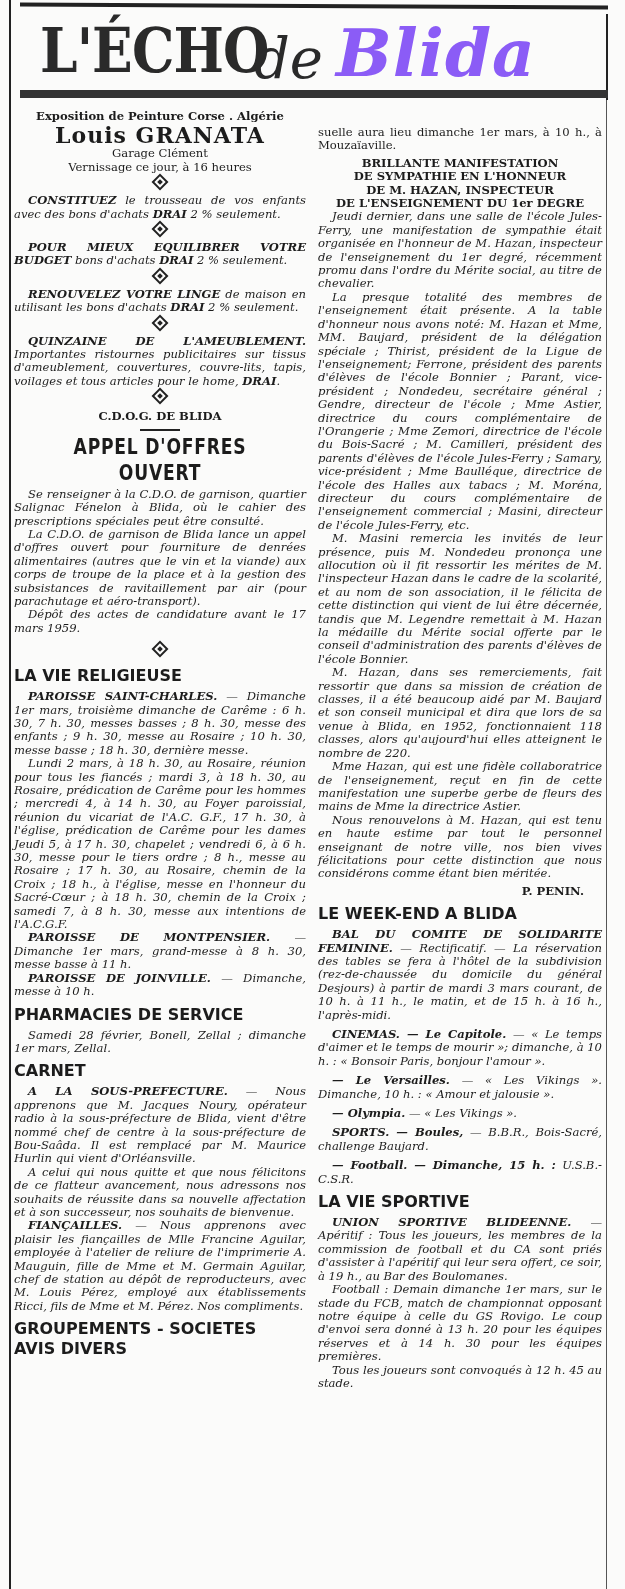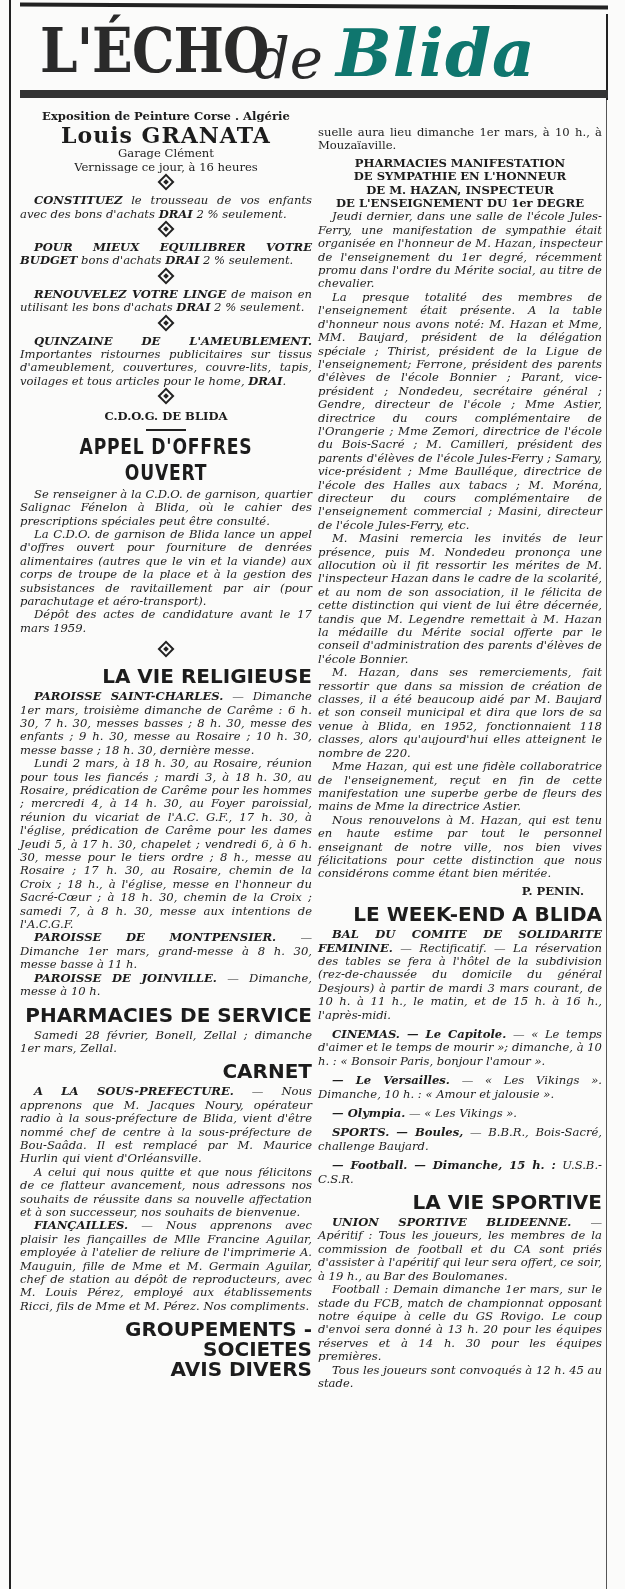--- a/index.html
+++ b/index.html
@@ -13,30 +13,30 @@
   .masthead { position: absolute; left: 14px; top: 4px; width: 594px; height: 100px; }
   .mh-top { position: absolute; left: 6px; right: 0; top: 0; height: 4px; background: #222; transform: skewY(0.3deg); }
   .mh-bottom { position: absolute; left: 6px; right: 0; top: 86px; height: 8px; background: #333; }
   .mh-right { position: absolute; right: 0; top: 10px; width: 2px; height: 86px; background: #222; }
   .mh-title { position: absolute; left: 26px; top: 10px; white-space: nowrap; }
   .mh-echo { font-family: "DejaVu Serif", serif; font-weight: bold; font-size: 62px; letter-spacing: -1px;
              color: #2a2a2a; transform: scaleX(0.86); transform-origin: left; display: inline-block; }
   .mh-de { position: absolute; left: 214px; top: 12px; font-family: "DejaVu Serif", serif; font-style: italic;
            font-weight: normal; font-size: 56px; color: #2a2a2a; }
   .mh-blida { position: absolute; left: 296px; top: 0px; font-family: "DejaVu Serif", serif; font-style: italic;
-              font-weight: bold; font-size: 66px; color: #0f766e; letter-spacing: 1px; }
+              font-weight: bold; font-size: 66px; color: #8b5cf6; letter-spacing: 1px; }
 
   .col { position: absolute; top: 110px; font-size: 11.6px; line-height: 13.4px; }
-  .col-left { left: 20px; width: 292px; }
+  .col-left { left: 14px; width: 292px; }
   .col-right { left: 318px; width: 284px; top: 126px; }
 
   p { margin: 0; text-align: justify; }
   .indent { text-indent: 14px; font-style: italic; }
   .center { text-align: center; }
-  .sans-h { font-family: "DejaVu Sans", sans-serif; font-weight: bold; text-align: right; font-size: 20px; line-height: 20px; margin: 6px 0 4px; }
+  .sans-h { font-family: "DejaVu Sans", sans-serif; font-weight: bold; text-align: left; font-size: 16px; line-height: 20px; margin: 6px 0 4px; }
   .sub-h { font-weight: bold; text-align: center; font-size: 11.6px; }
   .diamond { text-align: center; font-size: 13px; line-height: 18px; margin: 1px 0; }
   .diamond span { display: inline-block; width: 8px; height: 8px; border: 2px solid #222; transform: rotate(45deg); position: relative; }
   .diamond span::after { content: ""; position: absolute; left: 2px; top: 2px; width: 4px; height: 4px; background: #222; }
   .granata { font-family: "DejaVu Serif", serif; font-weight: bold; text-align: center; font-size: 22px; line-height: 24px; letter-spacing: 1px; }
   .appel { font-family: "DejaVu Sans", sans-serif; font-weight: bold; text-align: center; font-size: 22px; line-height: 26px;
            transform: scaleX(0.78); transform-origin: center; letter-spacing: 1px; margin: 2px 0 2px; }
   .short-rule { width: 40px; height: 2px; background: #222; margin: 5px auto 3px; }
   .sig { text-align: right; font-weight: bold; padding-right: 18px; margin: 4px 0 6px; }
   .gap { height: 6px; }
@@ -114,21 +114,21 @@
     <div>
       <h2 class="sans-h" style="margin-bottom:0">GROUPEMENTS - SOCIETES</h2>
       <h2 class="sans-h" style="margin-top:0">AVIS DIVERS</h2>
     </div>
   </div>
 
   <div class="col col-right">
     <p>suelle aura lieu dimanche 1er mars, à 10 h., à Mouzaïaville.</p>
 
     <div style="margin-top:4px">
-      <p class="sub-h">PHARMACIES MANIFESTATION</p>
+      <p class="sub-h">BRILLANTE MANIFESTATION</p>
       <p class="sub-h">DE SYMPATHIE EN L'HONNEUR</p>
       <p class="sub-h">DE M. HAZAN, INSPECTEUR</p>
       <p class="sub-h">DE L'ENSEIGNEMENT DU 1er DEGRE</p>
       <p class="indent">Jeudi dernier, dans une salle de l'école Jules-Ferry, une manifestation de sympathie était organisée en l'honneur de M. Hazan, inspecteur de l'enseignement du 1er degré, récemment promu dans l'ordre du Mérite social, au titre de chevalier.</p>
       <p class="indent">La presque totalité des membres de l'enseignement était présente. A la table d'honneur nous avons noté: M. Hazan et Mme, MM. Baujard, président de la délégation spéciale ; Thirist, président de la Ligue de l'enseignement; Ferrone, président des parents d'élèves de l'école Bonnier ; Parant, vice-président ; Nondedeu, secrétaire général ; Gendre, directeur de l'école ; Mme Astier, directrice du cours complémentaire de l'Orangerie ; Mme Zemori, directrice de l'école du Bois-Sacré ; M. Camilleri, président des parents d'élèves de l'école Jules-Ferry ; Samary, vice-président ; Mme Baulléque, directrice de l'école des Halles aux tabacs ; M. Moréna, directeur du cours complémentaire de l'enseignement commercial ; Masini, directeur de l'école Jules-Ferry, etc.</p>
       <p class="indent">M. Masini remercia les invités de leur présence, puis M. Nondedeu prononça une allocution où il fit ressortir les mérites de M. l'inspecteur Hazan dans le cadre de la scolarité, et au nom de son association, il le félicita de cette distinction qui vient de lui être décernée, tandis que M. Legendre remettait à M. Hazan la médaille du Mérite social offerte par le conseil d'administration des parents d'élèves de l'école Bonnier.</p>
       <p class="indent">M. Hazan, dans ses remerciements, fait ressortir que dans sa mission de création de classes, il a été beaucoup aidé par M. Baujard et son conseil municipal et dira que lors de sa venue à Blida, en 1952, fonctionnaient 118 classes, alors qu'aujourd'hui elles atteignent le nombre de 220.</p>
       <p class="indent">Mme Hazan, qui est une fidèle collaboratrice de l'enseignement, reçut en fin de cette manifestation une superbe gerbe de fleurs des mains de Mme la directrice Astier.</p>
       <p class="indent">Nous renouvelons à M. Hazan, qui est tenu en haute estime par tout le personnel enseignant de notre ville, nos bien vives félicitations pour cette distinction que nous considérons comme étant bien méritée.</p>
       <p class="sig">P. PENIN.</p>

